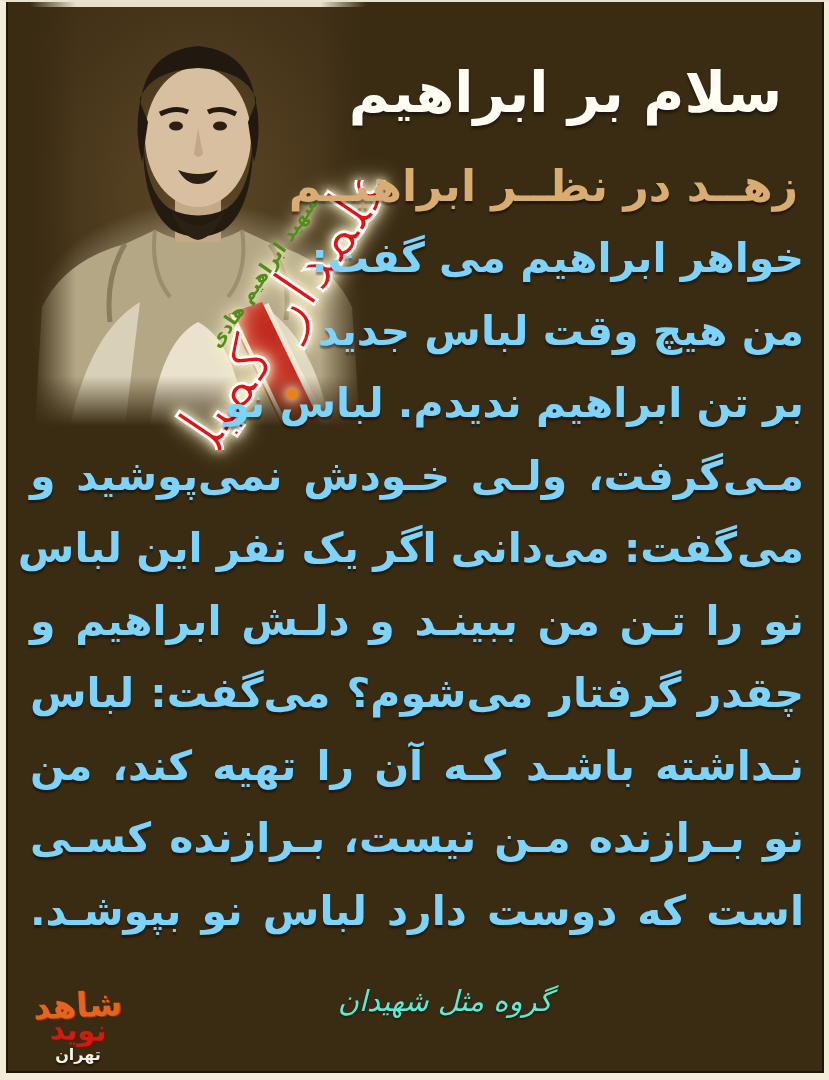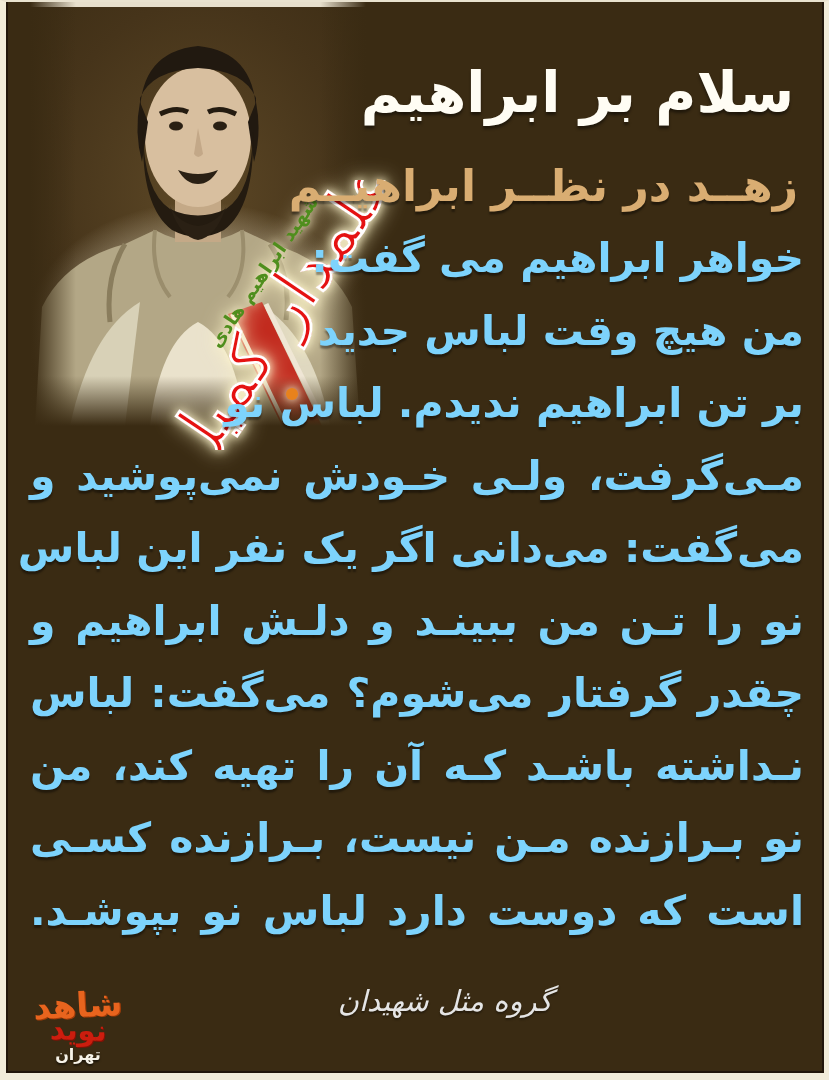--- a/index.html
+++ b/index.html
@@ -54,21 +54,21 @@
     font-size: 19px;
     font-weight: bold;
     fill: #4f8e1d;
   }
   .calligraphy .accent { fill: #e8821c; }
 
   
   .title {
     position: absolute;
     top: 58px;
-    right: 30px;
+    right: 42px;
     margin: 0;
     font-size: 56px;
     font-weight: bold;
     color: #fffdf4;
     letter-spacing: 1px;
     text-shadow: 0 3px 3px rgba(0,0,0,.45);
     white-space: nowrap;
   }
   .subtitle {
     position: absolute;
@@ -107,21 +107,21 @@
   
   .caption {
     position: absolute;
     top: 982px;
     left: 0;
     width: 100%;
     padding-left: 60px;
     text-align: center;
     font-size: 29px;
     font-style: italic;
-    color: #e5e5e5;
+    color: #5eead4;
     text-shadow: 0 2px 2px rgba(0,0,0,.35);
   }
 
   
   .logo {
     position: absolute;
     left: 20px;
     top: 986px;
     width: 104px;
     display: flex;

